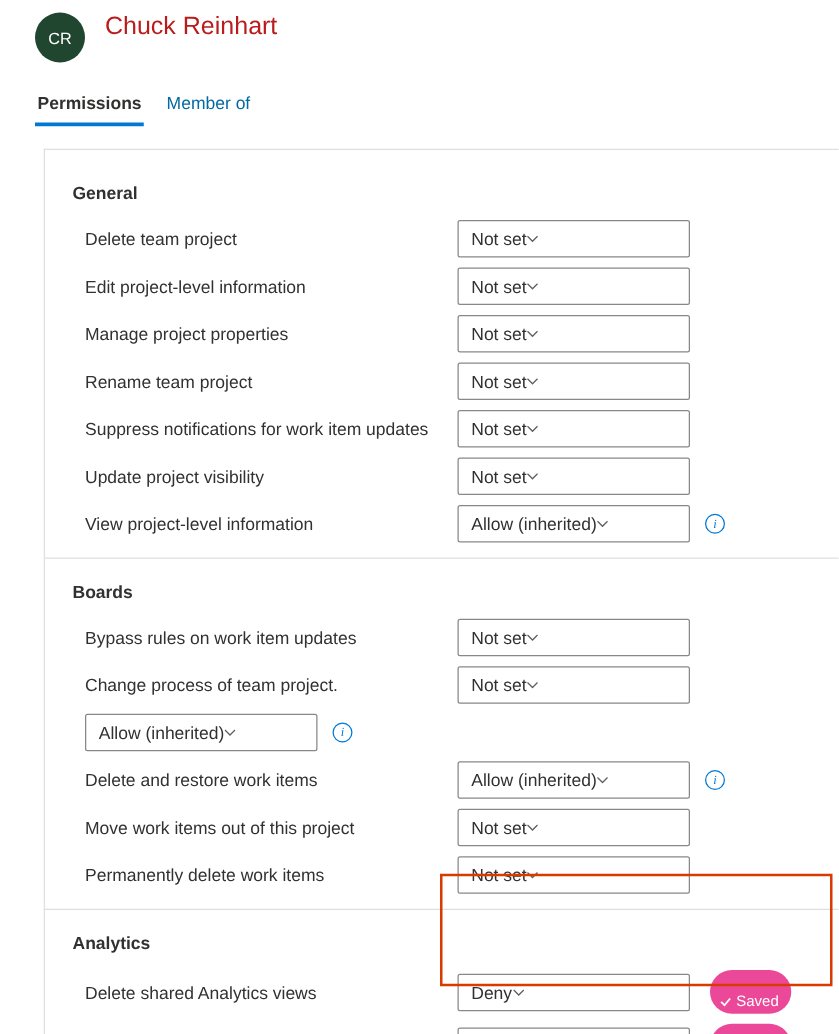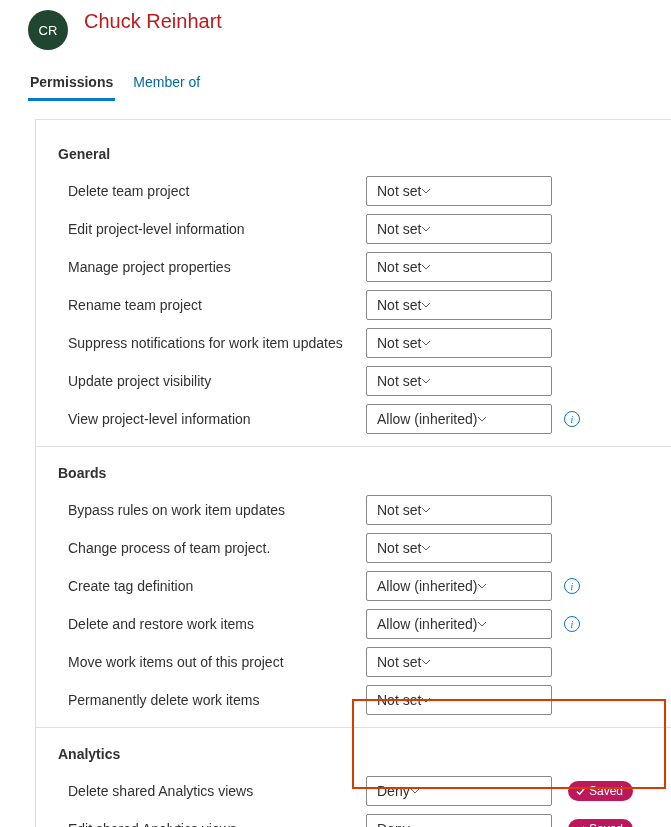--- a/index.html
+++ b/index.html
@@ -111,24 +111,24 @@
     justify-content: center;
     font-style: italic;
     font-family: Georgia, serif;
   }
   .divider {
     border: none;
     border-top: 1px solid #e1dfdd;
     margin: 8px 0 12px 0;
   }
   .saved-badge {
-    background: #be185d;
+    background: #ec4899;
     color: #fff;
     border-radius: 20px;
-    padding: 3px 10px 3px 8px;
+    padding: 18px 10px 3px 8px;
     font-size: 12px;
     display: inline-flex;
     align-items: center;
     gap: 4px;
     margin-left: 16px;
   }
   .check {
     width: 9px;
     height: 9px;
   }
@@ -256,21 +256,20 @@
         <div class="dropdown">
           <span>Not set</span>
           <span class="chevron">
             <svg viewBox="0 0 10 6">
               <path d="M1 1 L5 5 L9 1" fill="none" stroke="#605e5c" stroke-width="1"></path>
             </svg>
           </span>
         </div>
       </div>
       <div class="perm-row">
-        <div class="perm-label">Create tag definition</div>
         <div class="dropdown">
           <span>Allow (inherited)</span>
           <span class="chevron">
             <svg viewBox="0 0 10 6">
               <path d="M1 1 L5 5 L9 1" fill="none" stroke="#605e5c" stroke-width="1"></path>
             </svg>
           </span>
         </div>
         <span class="info-icon">i</span>
       </div>

